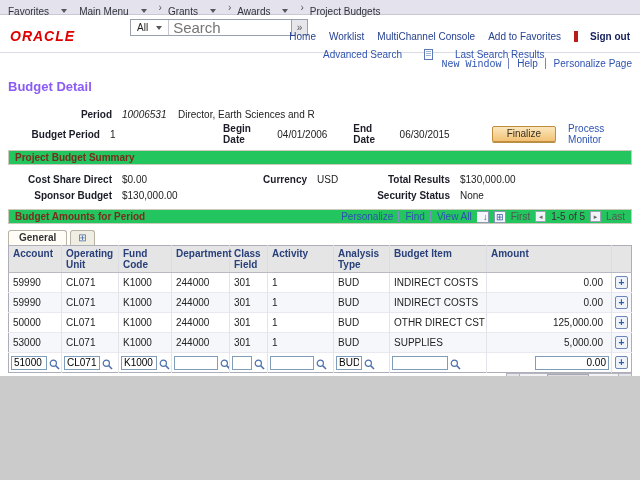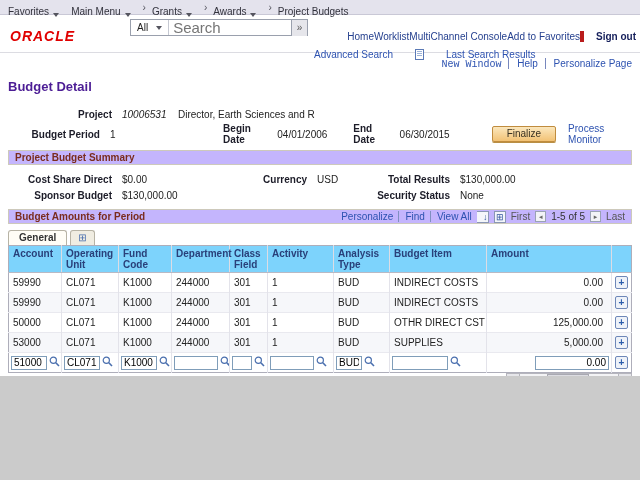--- a/index.html
+++ b/index.html
@@ -2,58 +2,58 @@
 <html><head>
 <meta charset="utf-8">
 <style>
   * { box-sizing: border-box; }
   body { margin:0; background:#cbcbcb; font-family:"Liberation Sans", sans-serif; font-size:10px; color:#222; }
   .screen { width:640px; height:480px; background:#cbcbcb; position:relative; overflow:hidden; }
   .page { background:#fff; height:376px; overflow:hidden; }
 
   
   .crumbbar { height:15px; background:#e4e3ed; border-bottom:1px solid #c9c8d6; display:flex; align-items:center; padding:0 8px; color:#33333d; }
-  .crumb { display:flex; align-items:flex-end; gap:4px; margin-right:12px; cursor:pointer;margin-top:8px; }
+  .crumb { display:flex; align-items:center; gap:12px; margin-right:12px; cursor:pointer;margin-top:8px; }
   .caret { width:0; height:0; border-left:3px solid transparent; border-right:3px solid transparent; border-top:4px solid #55555f; display:inline-block; }
   .crumbsep { color:#55555f; margin-right:6px; }
 
   
   .hdr { position:relative; height:38px; border-bottom:1px solid #dcdce2; }
   .logo { position:absolute; left:10px; top:13px; color:#e00000; font-weight:bold; font-size:14px; letter-spacing:1px;font-style:italic; }
   .searchwrap { position:absolute; left:130px; top:4px; display:flex; align-items:center; height:17px; border:1px solid #9aa0ad; background:#fff; }
   .scope { display:flex; align-items:center; gap:8px; padding:0 6px; height:100%; border-right:1px solid #c6c9d2; cursor:pointer; }
   .sinput { border:none; outline:none; width:122px; height:14px; font-size:15px; padding:0 4px; color:#555; font-family:inherit; }
   .gobtn { width:16px; height:16px; background:#e6e6eb; border-left:1px solid #9aa0ad; color:#555; display:flex; align-items:center; justify-content:center; cursor:pointer; }
-  .quicklinks { position:absolute; left:314px; top:34px; display:flex; align-items:center; gap:22px; }
-  .topnav { position:absolute; right:4px; top:16px; display:flex; align-items:center; }
+  .quicklinks { position:absolute; left:323px; top:34px; display:flex; align-items:center; gap:22px; }
+  .topnav { position:absolute; right:10px; top:16px; display:flex; gap:13px; align-items:center; }
   .lnk { color:#26418f; cursor:pointer; text-decoration:none; }
   .blulnk { color:#2d52b0; cursor:pointer; }
   .signout { color:#141e5a; font-weight:bold; cursor:pointer; border-left:4px solid #b91c1c; padding-left:12px; }
   .docicon { width:9px; height:11px; border:1px solid #5a79b5; background:#fff; display:inline-block; position:relative; }
   .docicon::after { content:""; position:absolute; top:1px; left:1px; right:1px; height:1px; background:#9db3d8; box-shadow:0 2px 0 #9db3d8, 0 4px 0 #9db3d8; }
 
   
   .pagelinks { text-align:right; padding:5px 8px 0 0; color:#2d52b0; }
   .pagelinks .blulnk { margin-left:4px; padding-left:8px; border-left:1px solid #7787bd; }
   .pagelinks .blulnk:first-child { border-left:none;font-family:Liberation Mono, monospace; }
-  .title { color:#4c1d95; font-size:13px; font-weight:bold; margin:9px 0 12px 8px; }
+  .title { color:#8b5cf6; font-size:13px; font-weight:bold; margin:9px 0 12px 8px; }
   .content { padding:0 8px; }
 
   
   .frow { display:flex; align-items:center; margin:4px 0; height:16px; }
   .lab { font-weight:bold; color:#1c1c28; }
   .lab-r { width:104px; text-align:right; }
   .projid { margin-left:10px; width:56px;font-style:italic; }
   .period { margin-left:10px; width:128px; }
   .dateval { margin-left:8px; width:86px; }
   .finalize { margin-left:16px; border:1px solid #c08c3e; background:linear-gradient(#fbe7bd,#f2c275); padding:1px 14px 2px; font-size:10px; color:#3a3222; border-radius:2px; cursor:pointer; box-shadow:0 1px 0 #b98f45; font-family:inherit; }
   .pmon { margin-left:12px; }
 
   
-  .secbar { background:#c4b5fd; border:1px solid #cdc9bb; height:15px; display:flex; align-items:center; justify-content:space-between; padding:0 6px; margin-top:8px; }
+  .secbar { background:#22c55e; border:1px solid #cdc9bb; height:15px; display:flex; align-items:center; justify-content:space-between; padding:0 6px; margin-top:8px; }
   .sectitle { color:#7a2c1e; font-weight:bold; }
 
   
   .sumgrid { display:grid; grid-template-columns:104px 143px 52px 55px 88px auto; row-gap:5px; margin:9px 0 8px; align-items:center; }
   .sumgrid .lab { text-align:right; }
   .sumgrid .val { padding-left:10px; }
   .col5 { grid-column:5; }
   .col6 { grid-column:6; }
 
   
@@ -64,30 +64,30 @@
   .pagetxt { color:#333; }
   .graylnk { color:#555; cursor:pointer; }
 
   
   .tabs { display:flex; align-items:flex-end; margin-top:5px; height:16px; }
   .tab { border:1px solid #b7b3a5; border-bottom:none; background:#fffdf6; padding:1px 10px 2px; border-radius:3px 3px 0 0; margin-right:3px; font-weight:bold; color:#333; cursor:pointer; }
   .tab.icon-tab { padding:1px 7px 2px; color:#4a6fae; font-weight:normal; background:#f0ede2; }
 
   
   .grid-table { width:100%; border-collapse:collapse; table-layout:fixed; border:1px solid #aeaeba; }
-  .grid-table th { background:#7dd3fc; color:#29407a; font-weight:bold; text-align:left; padding:2px 4px; border-bottom:1px solid #b9b9c4; border-left:1px solid #dcdce4; vertical-align:top; line-height:11px; font-size:10px; }
+  .grid-table th { background:#e5e5e5; color:#29407a; font-weight:bold; text-align:left; padding:2px 4px; border-bottom:1px solid #b9b9c4; border-left:1px solid #dcdce4; vertical-align:top; line-height:11px; font-size:10px; }
   .grid-table th:first-child { border-left:none; }
   .grid-table td { padding:2px 4px; border-left:1px solid #e3e3ea; border-top:1px solid #e9e9ef; height:20px; white-space:nowrap; overflow:hidden; }
   .grid-table td:first-child { border-left:none; }
   .grid-table tbody tr:nth-child(even) td { background:#f6f7fa; }
   .num { text-align:right; padding-right:8px !important; }
   .addcell { text-align:center; padding:1px !important; }
   .addbtn { width:13px; height:13px; border:1px solid #6e87b8; background:#eef2f9; color:#2b5cab; font-weight:bold; font-size:10px; line-height:9px; padding:0; border-radius:2px; cursor:pointer; font-family:inherit; }
   .editrow td { background:#fff !important; padding:2px 2px; }
-  .cellflex { display:flex; align-items:flex-start; gap:2px; }
+  .cellflex { display:flex; align-items:flex-end; gap:2px; }
   .pin { border:1px solid #7f9db9; height:14px; font-size:10px; padding:0 2px; font-family:inherit; }
   .w36{width:36px} .w44{width:44px} .w20{width:20px} .w26{width:26px} .w56{width:56px}
   .amt-in { width:74px; text-align:right; margin-left:auto; }
   .mag { cursor:pointer; flex:none; }
 
   
   .hscroll { display:flex; width:126px; height:13px; margin-left:auto; border:1px solid #b5b5bd; background:#f3f3f5; }
   .scroll-btn { width:13px; background:#e6e6ea; display:flex; align-items:center; justify-content:center; font-size:6px; color:#555; cursor:pointer; flex:none; }
   .sb-l { border-right:1px solid #b5b5bd; }
   .sb-r { border-left:1px solid #b5b5bd; }
@@ -154,21 +154,21 @@
       <span class="blulnk">New Window</span>
       <span class="blulnk">Help</span>
       <span class="blulnk">Personalize Page</span>
     </div>
 
     <div class="title">Budget Detail</div>
 
     <div class="content">
 
       <div class="frow">
-        <span class="lab lab-r">Project</span>
+        <span class="lab lab-r">Period</span>
         <span class="projid">10006531</span>
         <span>Director, Earth Sciences and R</span>
       </div>
       <div class="frow">
         <span class="lab lab-r">Budget Period</span>
         <span class="period">1</span>
         <span class="lab">Begin Date</span>
         <span class="dateval">04/01/2006</span>
         <span class="lab">End Date</span>
         <span class="dateval">06/30/2015</span>

